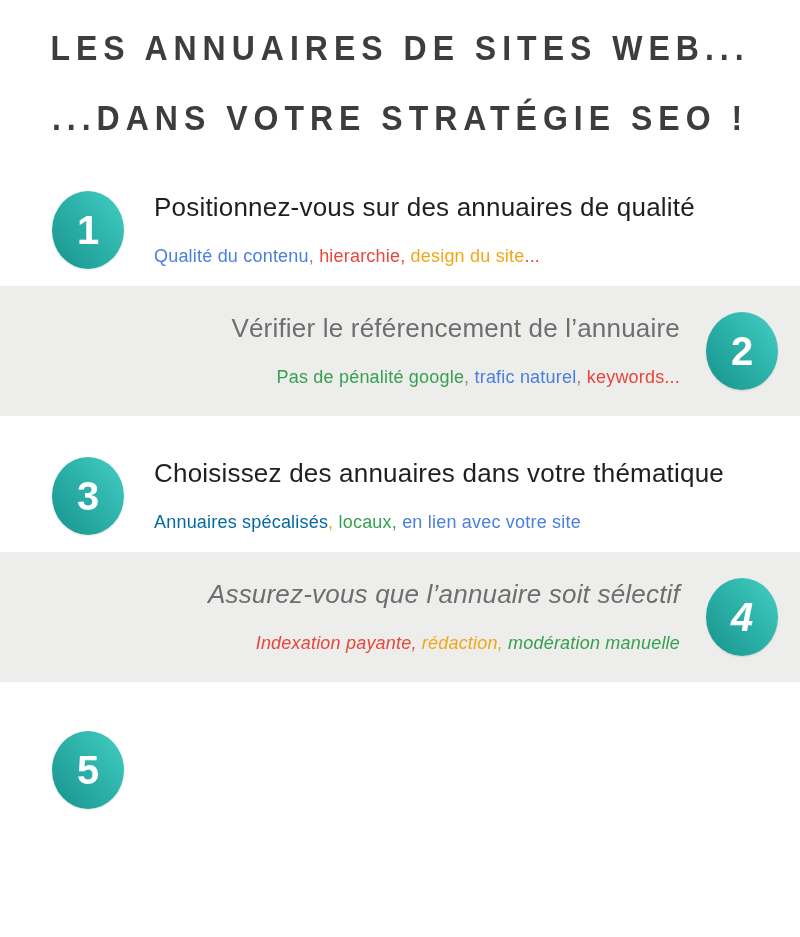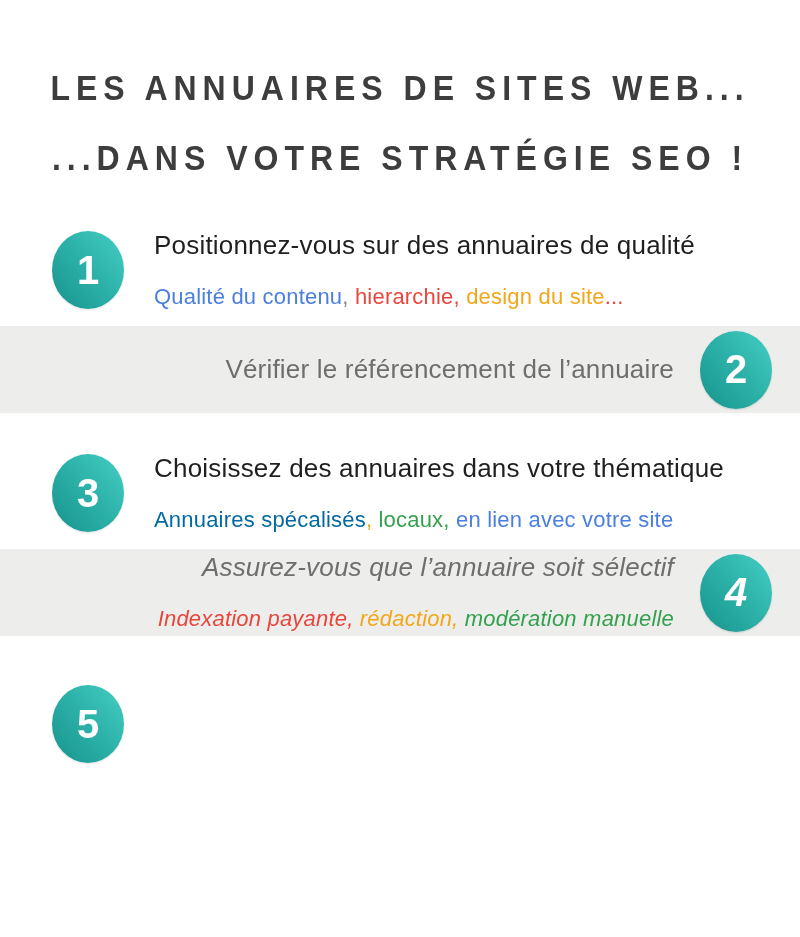--- a/index.html
+++ b/index.html
@@ -1,56 +1,56 @@
 <!DOCTYPE html>
 <html><head>
 <meta charset="utf-8">
 <style>
   html,body{margin:0;padding:0;background:#ffffff;}
   .page{
     width:800px;height:937px;margin:0 auto;background:#ffffff;
     font-family:"Liberation Sans",sans-serif;overflow:hidden;position:relative;
   }
   
-  .header{padding-top:68px;text-align:center;color:#3d3d3d;}
+  .header{padding-top:28px;text-align:center;color:#3d3d3d;}
   .title-line{
     font-size:32px;font-weight:700;letter-spacing:6px;line-height:1.25;
     color:#3d3d3d;white-space:nowrap;
     transform:scaleY(1.08);
   }
   .title-line.second{margin-top:30px;}
   
   .intro{
     margin-top:50px;text-align:center;font-style:italic;font-weight:700;
     font-size:20px;line-height:1.45;color:#141414;
   }
   
   .steps{margin-top:36px;}
   .step{display:flex;align-items:center;}
   .step.left{padding-left:52px;gap:30px;height:112px;}
   .step.right{
-    background:#ededeb;height:87px;justify-content:flex-end;
-    padding-right:28px;gap:26px;text-align:right;
+    background:#ededeb;height:130px;justify-content:flex-end;
+    padding-right:22px;gap:26px;text-align:right;
   }
   .step.row3{margin-top:30px;height:100px;}
   .step.row4{margin-top:6px;font-style:italic;}
   .step.row5{margin-top:38px;height:100px;}
   .badge{
     width:72px;height:78px;border-radius:50%;flex:0 0 auto;
     background:linear-gradient(230deg,#47cfc4 0%,#2db3aa 45%,#17938d 100%);
     color:#ffffff;font-size:40px;font-weight:700;
     display:flex;align-items:center;justify-content:center;
     box-shadow:0 1px 2px rgba(0,0,0,0.12);
   }
   .step-text{display:flex;flex-direction:column;}
   .step-heading{
     font-size:26px;line-height:1.2;color:#1f1f1f;letter-spacing:0.2px;
   }
   .step.right .step-heading{color:#6e6e6e;}
-  .step-subtext{font-size:22px;line-height:1.25;margin-top:22px;letter-spacing:0.2px;}
+  .step-subtext{font-size:18px;line-height:1.25;margin-top:22px;letter-spacing:0.2px;}
 </style>
 </head>
 <body>
 
 <div class="page">
 
   <div class="header">
     <div class="title-line">LES ANNUAIRES DE SITES WEB...</div>
     <div class="title-line second">...DANS VOTRE STRATÉGIE SEO !</div>
   </div>
@@ -62,20 +62,21 @@
       <div class="badge">1</div>
       <div class="step-text">
         <div class="step-heading">Positionnez-vous sur des annuaires de qualité</div>
         <div class="step-subtext"><span style="color: rgb(74, 127, 224);">Qualité du contenu</span><span style="color: rgb(138, 138, 138);">, </span><span style="color: rgb(232, 70, 60);">hierarchie</span><span style="color: rgb(232, 70, 60);">, </span><span style="color: rgb(242, 167, 27);">design du site</span><span style="color: rgb(232, 70, 60);">...</span></div>
       </div>
     </div>
 
     <div class="step right row2">
       <div class="step-text">
         <div class="step-heading">Vérifier le référencement de l’annuaire</div>
+        <div class="step-subtext"><span style="color: rgb(53, 161, 79);">Pas de pénalité google</span><span style="color: rgb(138, 138, 138);">, </span><span style="color: rgb(74, 127, 224);">trafic naturel</span><span style="color: rgb(138, 138, 138);">, </span><span style="color: rgb(232, 70, 60);">keywords...</span></div>
       </div>
       <div class="badge">2</div>
     </div>
 
     <div class="step left row3">
       <div class="badge">3</div>
       <div class="step-text">
         <div class="step-heading">Choisissez des annuaires dans votre thématique</div>
         <div class="step-subtext"><span style="color: #0369a1; text-align: center;">Annuaires spécalisés</span><span style="color: rgb(242, 167, 27);">, </span><span style="color: rgb(53, 161, 79);">locaux</span><span style="color: rgb(53, 161, 79);">, </span><span style="color: rgb(74, 127, 224);">en lien avec votre site</span></div>
       </div>

